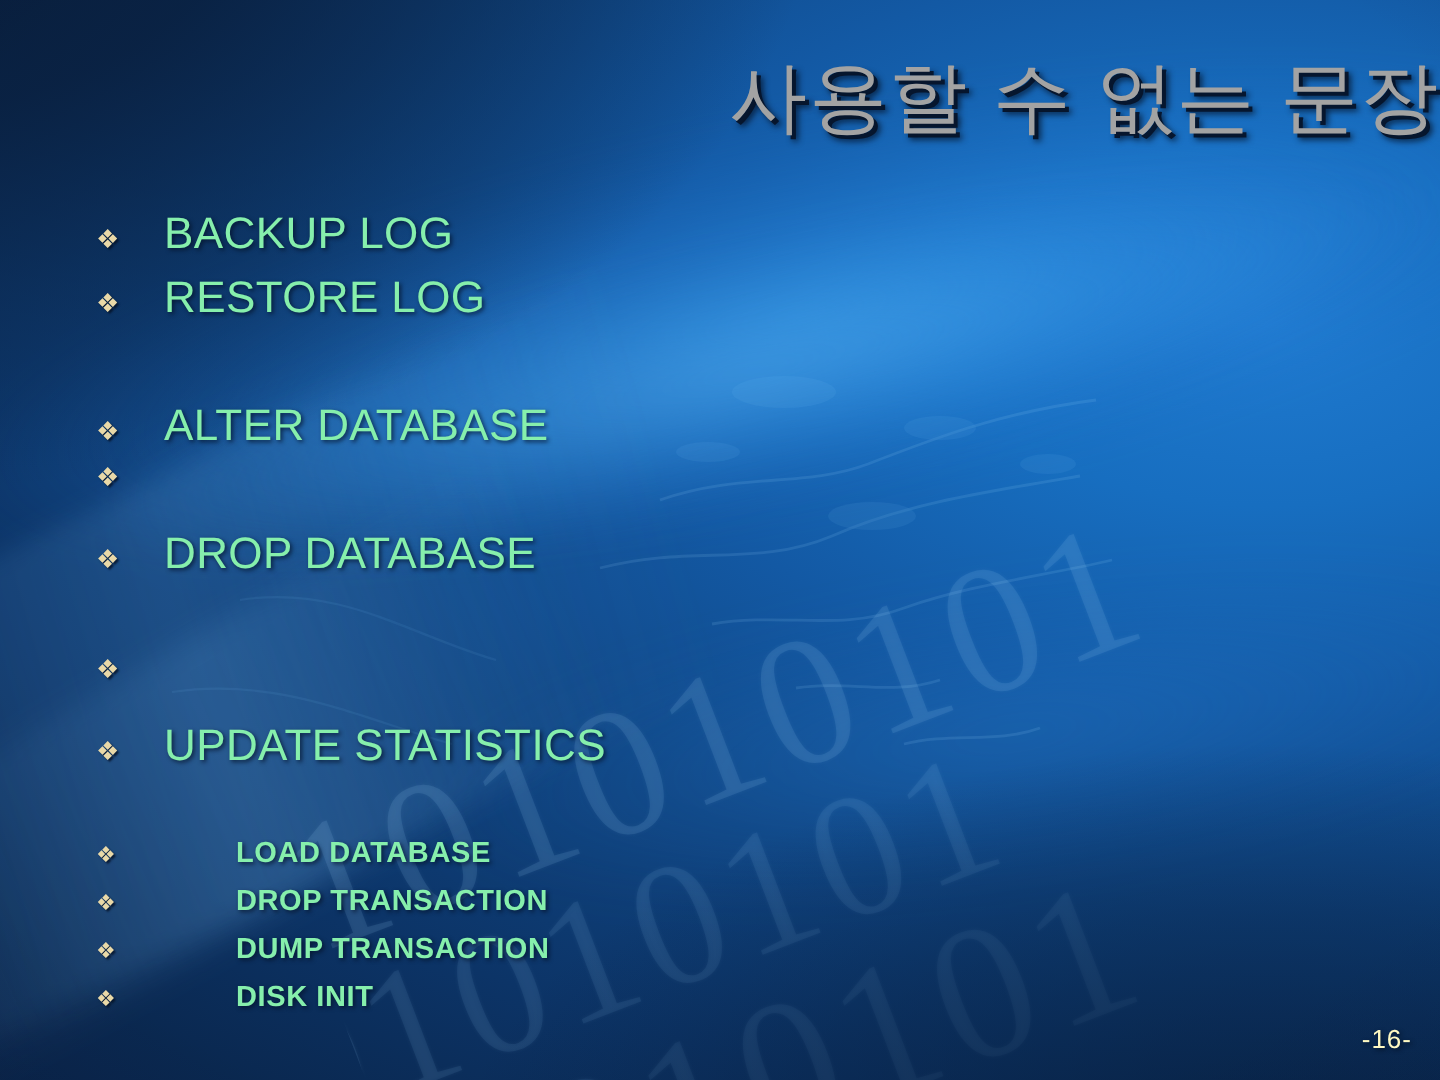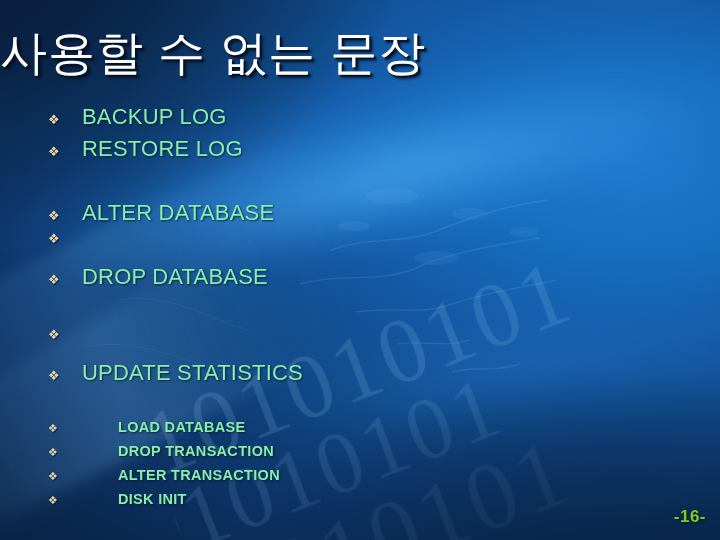--- a/index.html
+++ b/index.html
@@ -129,24 +129,24 @@
     inset: 0;
     background: radial-gradient(120% 120% at 50% 45%, rgba(0,0,0,0) 52%, rgba(3,16,36,0.35) 100%);
   }
 
   
   .title {
     position: absolute;
     left: 0;
     right: 0;
     top: 22px;
-    text-align: left;
-    font-size: 47px;
+    text-align: right;
+    font-size: 39px;
     font-weight: 400;
-    color: #ffffff;
+    color: #a3a3a3;
     letter-spacing: 1px;
     text-shadow:
       2px 2px 0 rgba(6,20,42,0.95),
       3px 3px 3px rgba(4,14,32,0.85);
     white-space: nowrap;
   }
 
   
   .list {
     position: absolute;
@@ -182,23 +182,23 @@
   .sz-sm .bullet-row  { height: 24px; }
 
   .gap-group { height: 32px; }
   .gap-group-sm { height: 27px; }
 
   
   .page-number {
     position: absolute;
     right: 14px;
     bottom: 13px;
-    color: #84cc16;
-    font-size: 17px;
-    font-weight: bold;
+    color: #fef9c3;
+    font-size: 13px;
+    font-weight: normal;
     letter-spacing: 0.5px;
     text-shadow: 1px 1px 2px rgba(4,16,36,0.8);
   }
 </style>
 </head>
 <body>
 
 <div id="slide">
 
   <div class="bg-base"></div>
@@ -282,21 +282,21 @@
         <div class="bullet-row">
           <span class="bullet-mark">❖</span>
           <span class="bullet-text">LOAD DATABASE</span>
         </div>
         <div class="bullet-row">
           <span class="bullet-mark">❖</span>
           <span class="bullet-text">DROP TRANSACTION</span>
         </div>
         <div class="bullet-row">
           <span class="bullet-mark">❖</span>
-          <span class="bullet-text">ALTER TRANSACTION</span>
+          <span class="bullet-text">DUMP TRANSACTION</span>
         </div>
         <div class="bullet-row">
           <span class="bullet-mark">❖</span>
           <span class="bullet-text">DISK INIT</span>
         </div>
       </div>
     </div>
 
   <div class="page-number">-16-</div>
 

